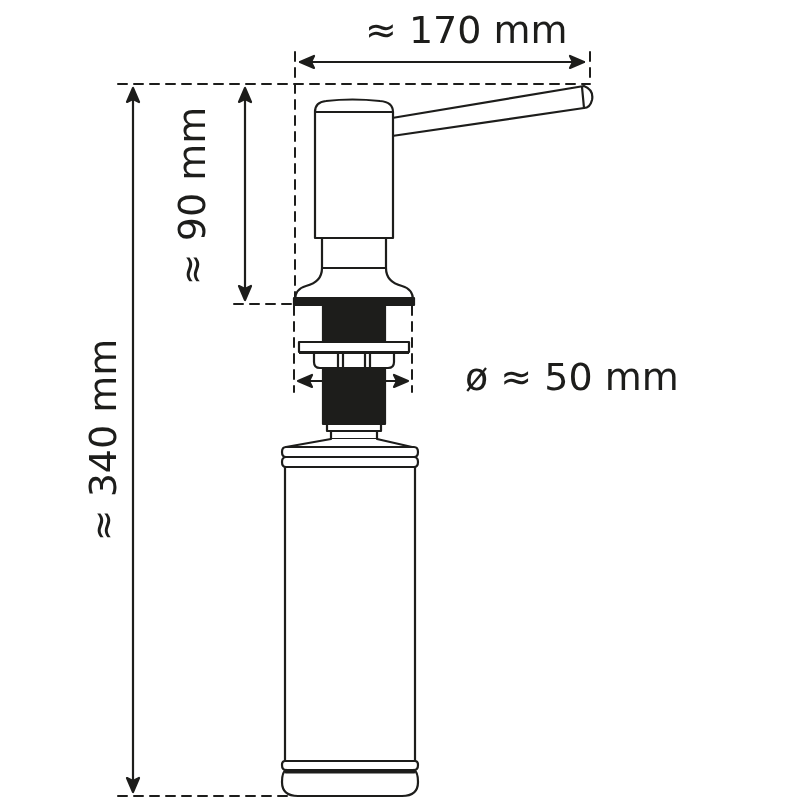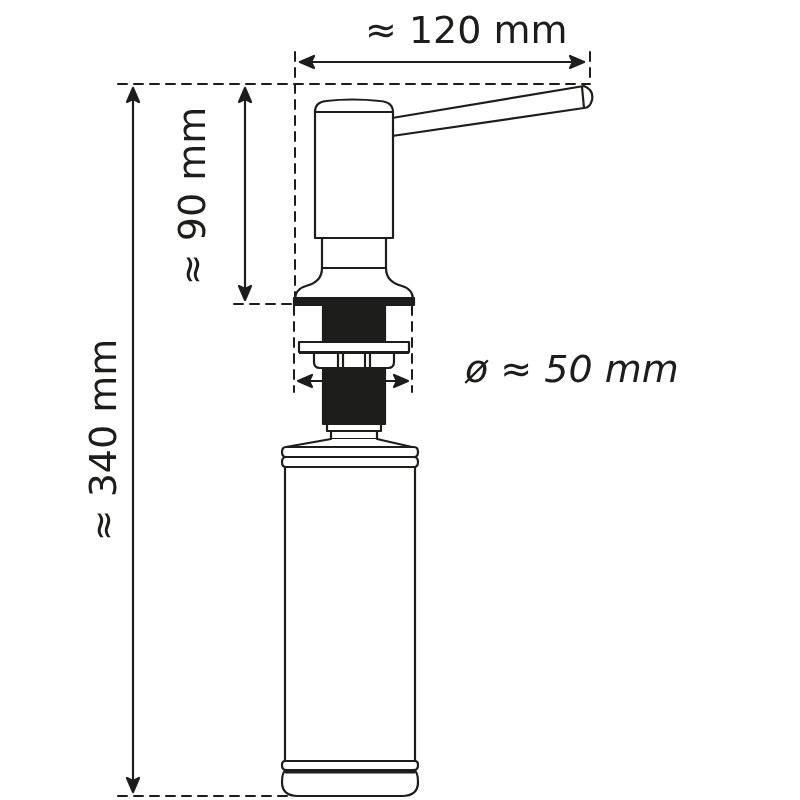--- a/index.html
+++ b/index.html
@@ -1,20 +1,20 @@
 <!DOCTYPE html>
 <html><head>
 <meta charset="utf-8">
 <style>
   html, body { margin: 0; padding: 0; background: #ffffff; }
   body { width: 800px; height: 800px; position: relative; overflow: hidden; font-family: "DejaVu Sans", "Liberation Sans", sans-serif; }
   #diagram { position: absolute; left: 0; top: 0; width: 800px; height: 800px; }
   .dim-label { position: absolute; color: #1d1d1b; font-family: "DejaVu Sans", sans-serif; font-size: 38px; line-height: 1; white-space: nowrap; }
   #lbl-width { left: 365px; top: 11px; }
-  #lbl-diam { left: 465px; top: 350px; font-style: italic; }
+  #lbl-diam { left: 465px; top: 358px; }
   #lbl-height-top { left: 192px; top: 196px; transform: translate(-50%, -50%) rotate(-90deg); }
   #lbl-height-total { left: 103px; top: 440px; transform: translate(-50%, -50%) rotate(-90deg); }
 </style>
 </head>
 <body>
 
 <svg id="diagram" width="800" height="800" viewBox="0 0 800 800" xmlns="http://www.w3.org/2000/svg">
   <g fill="none" stroke="#1d1d1b" stroke-width="2.2" stroke-linejoin="round" stroke-linecap="round">
 
     <g stroke-dasharray="9 7" stroke-width="2">
@@ -84,16 +84,16 @@
       <line x1="284" y1="457" x2="416" y2="457"></line>
       <line x1="285" y1="467" x2="285" y2="761"></line>
       <line x1="415" y1="467" x2="415" y2="761"></line>
       <path d="M285 761 Q282 761 282 765 Q282 770 286 770 L414 770 Q418 770 418 765 Q418 761 415 761 Z" fill="#ffffff"></path>
       <path d="M286 770 Q282 772 282 782 Q282 796 298 796 L402 796 Q418 796 418 782 Q418 772 414 770"></path>
       <line x1="286" y1="772" x2="414" y2="772" stroke-width="3"></line>
     </g>
   </g>
 </svg>
 
-<div id="lbl-width" class="dim-label">≈ 120 mm</div>
+<div id="lbl-width" class="dim-label">≈ 170 mm</div>
 <div id="lbl-diam" class="dim-label">ø ≈ 50 mm</div>
 <div id="lbl-height-top" class="dim-label">≈ 90 mm</div>
 <div id="lbl-height-total" class="dim-label">≈ 340 mm</div>
 
 </body></html>

